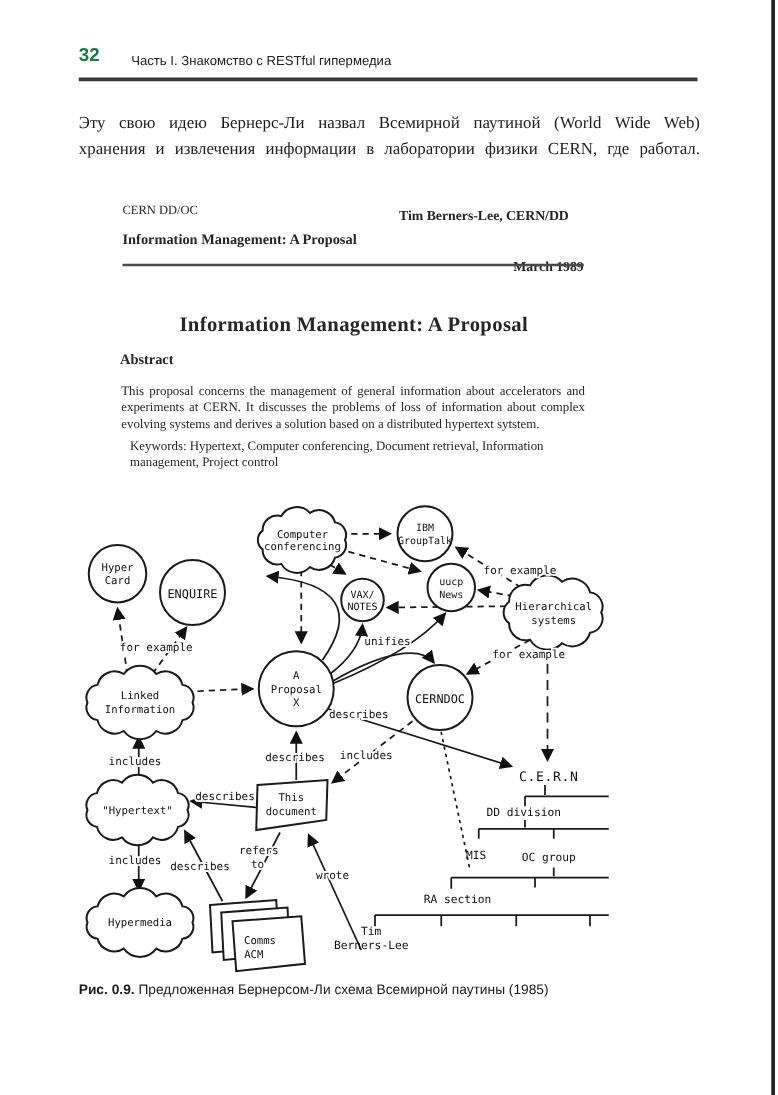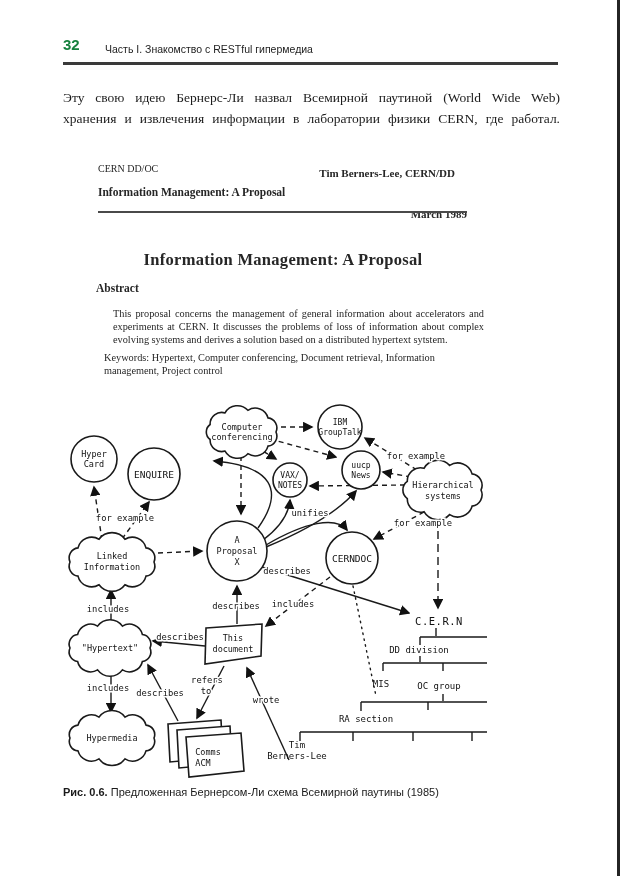--- a/index.html
+++ b/index.html
@@ -14,21 +14,21 @@
   .bl-just{text-align:justify;text-align-last:justify;}
   
   .scan{color:#262626;}
   #p-org{left:98px;top:163px;font-size:10px;font-weight:normal;}
   #p-author{right:167px;top:167px;font-size:11px;font-weight:bold;}
   #p-doctitle{left:98px;top:186px;font-size:11.5px;font-weight:bold;}
   #p-date{right:155px;top:192px;font-size:11px;font-weight:bold;margin-top:16px;}
   #p-rule{left:98px;top:211px;width:369px;height:2px;background:#4a4a4a;}
   #p-title{left:96px;top:250px;width:374px;text-align:center;font-size:16.5px;font-weight:bold;letter-spacing:.3px;}
   #p-abshead{left:96px;top:282px;width:374px;text-align:left;font-size:11.5px;font-weight:bold;}
-  #p-abstract{left:97px;top:308px;width:371px;font-size:10.3px;line-height:12.9px;text-align:justify;margin-left:16px;}
+  #p-abstract{left:97px;top:308px;width:371px;font-size:10.3px;line-height:12.9px;text-align:justify;}
   #p-keywords{left:104px;top:352px;width:371px;font-size:10.3px;line-height:12.9px;}
   #caption{left:63px;top:786px;font-size:11px;color:#1a1a1a;}
   #caption b{font-weight:bold;}
   #edge-line{left:617px;top:0;width:3px;height:876px;background:#242424;}
   svg text{fill:#111;}
   .node-t{font-family:"DejaVu Sans Mono",monospace;text-anchor:middle;}
   .lab{font-family:"DejaVu Sans Mono",monospace;text-anchor:middle;
        paint-order:stroke;stroke:#fff;stroke-width:3px;font-size:8.8px;}
   .shape{fill:#fff;stroke:#1a1a1a;stroke-width:1.6;}
   .ln{fill:none;stroke:#1a1a1a;stroke-width:1.4;}
@@ -170,16 +170,16 @@
   <text class="node-t" x="439" y="625" font-size="10.5" letter-spacing="0.5">C.E.R.N</text>
   <text class="node-t" x="419" y="653" font-size="9">DD division</text>
   <text class="node-t" x="381" y="687" font-size="9">MIS</text>
   <text class="node-t" x="439" y="689" font-size="9">OC group</text>
   <text class="node-t" x="366" y="722" font-size="9">RA section</text>
   <text class="node-t" x="297" y="748" font-size="9">Tim</text>
   <text class="node-t" x="297" y="759" font-size="9">Berners-Lee</text>
 </svg>
 
 <div class="abs sans" id="caption">
-  <b>Рис. 0.6.</b><span> Предложенная Бернерсом-Ли схема Всемирной паутины (1985)</span>
+  <b>Рис. 0.9.</b><span> Предложенная Бернерсом-Ли схема Всемирной паутины (1985)</span>
 </div>
 
 <div class="abs" id="edge-line"></div>
 
 </body></html>

